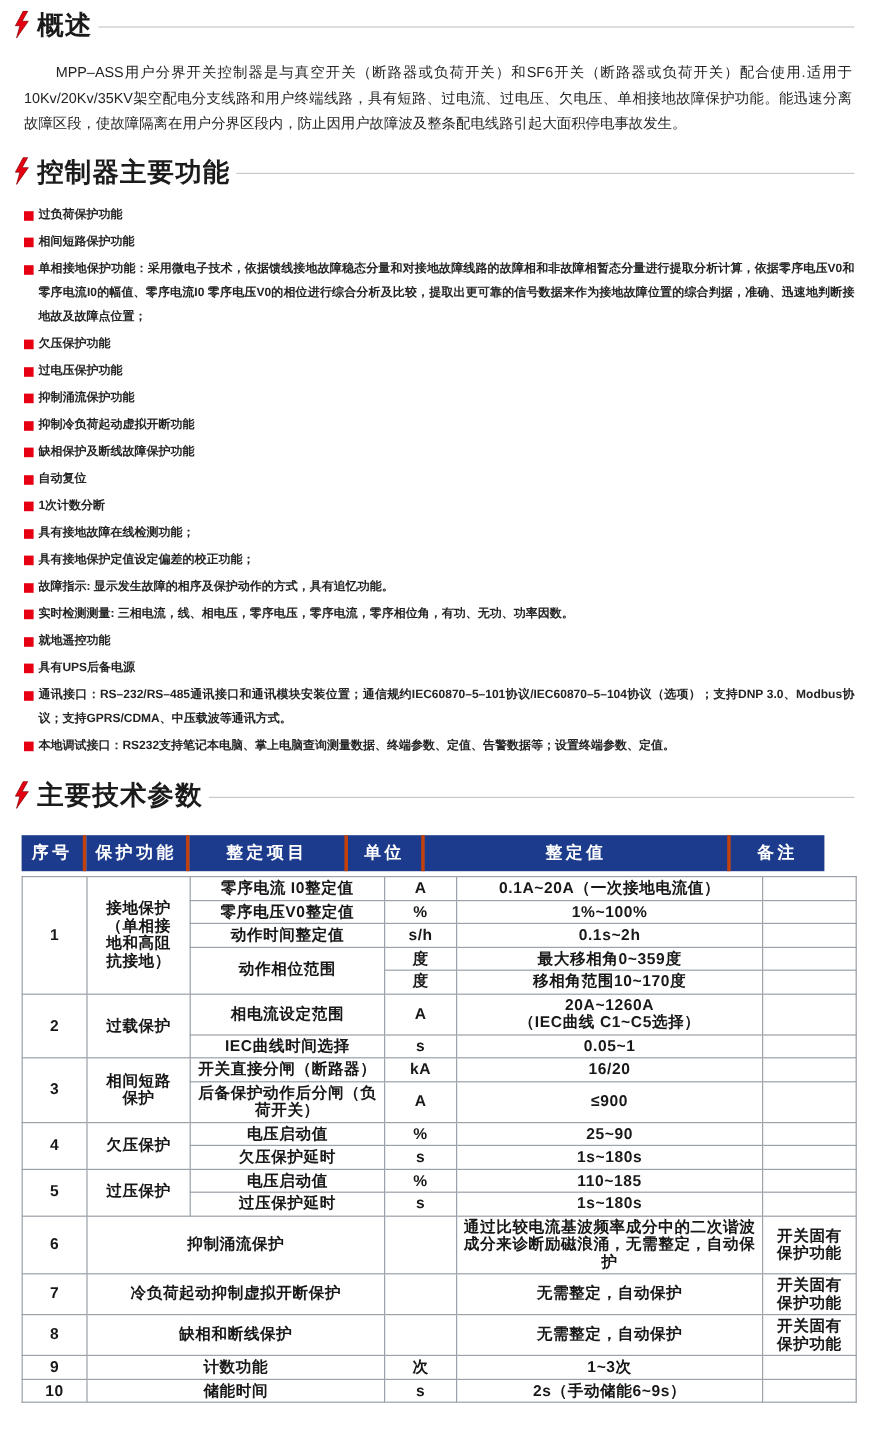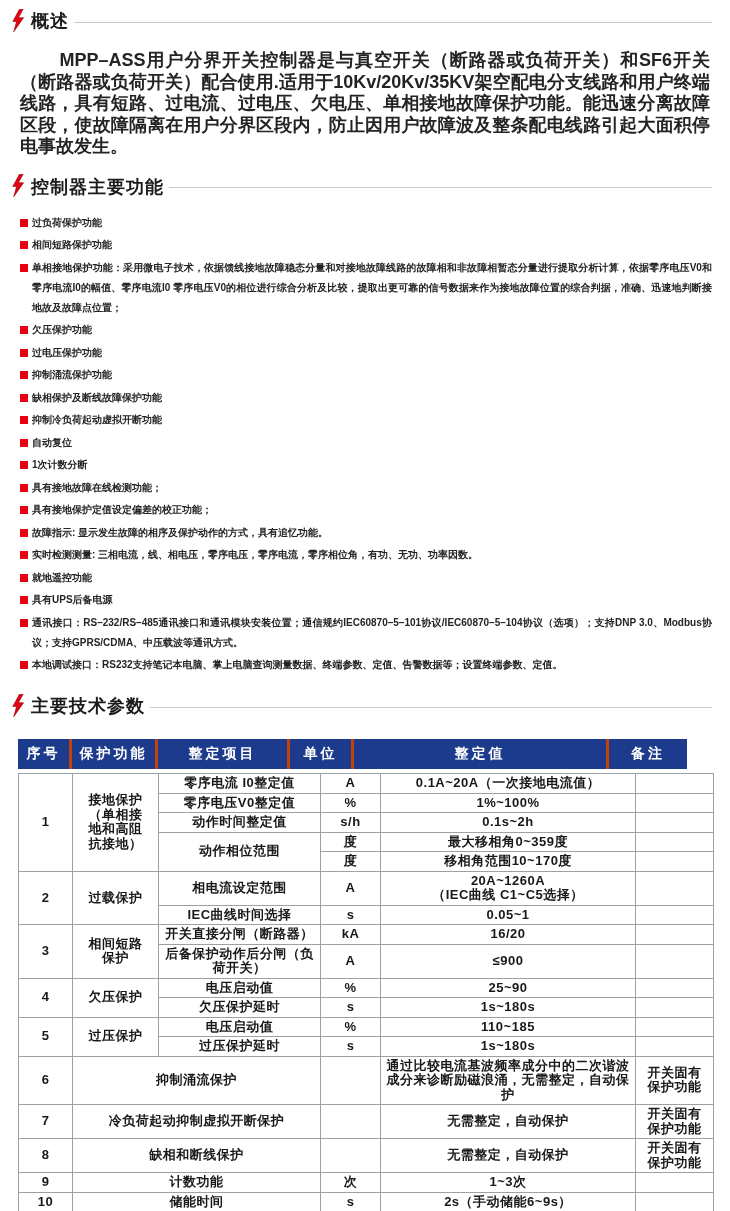--- a/index.html
+++ b/index.html
@@ -14,27 +14,27 @@
   body{
     width:730px;height:1211px;background:#ffffff;overflow:hidden;
     font-family:"Liberation Sans","DejaVu Sans",sans-serif;color:var(--ink);
   }
   .page{padding-top:8px;}
 
   
   .sec-head{display:flex;align-items:center;margin:0 18px 0 10px;height:26px;}
   .bolt{flex:0 0 auto;display:flex;align-items:center;margin-top:-2px;}
   .bolt svg{width:15px;height:23px;display:block;}
-  .sec-title{font-size:18px;font-weight:bold;color:#1b1b1b;margin:0 5px 0 6px;
+  .sec-title{font-size:22px;font-weight:bold;color:#1b1b1b;margin:0 5px 0 6px;
     letter-spacing:1px;white-space:nowrap;}
   .rule{flex:1 1 auto;height:1px;background:var(--rule);margin-top:2px;}
 
   
   .overview-p{
-    margin:16px 20px 0 20px;font-size:18px;font-weight:bold;color:#242424;
+    margin:16px 20px 0 20px;font-size:12px;font-weight:normal;color:#242424;
     line-height:21.5px;text-align:justify;text-indent:2.2em;
   }
 
   
   .sec-head.functions{margin-top:16px;}
   .fn-list{list-style:none;margin:13px 18px 0 20px;padding:0;}
   .fn-list li{
     position:relative;padding-left:12px;font-size:10px;font-weight:bold;
     color:#242424;line-height:20px;margin-bottom:2.5px;text-align:justify;
   }
@@ -94,22 +94,22 @@
     <h2 class="sec-title">控制器主要功能</h2>
     <span class="rule"></span>
   </div>
   <ul class="fn-list">
       <li>过负荷保护功能</li>
       <li>相间短路保护功能</li>
       <li>单相接地保护功能：采用微电子技术，依据馈线接地故障稳态分量和对接地故障线路的故障相和非故障相暂态分量进行提取分析计算，依据零序电压V0和零序电流I0的幅值、零序电流I0 零序电压V0的相位进行综合分析及比较，提取出更可靠的信号数据来作为接地故障位置的综合判据，准确、迅速地判断接地故及故障点位置；</li>
       <li>欠压保护功能</li>
       <li>过电压保护功能</li>
       <li>抑制涌流保护功能</li>
+      <li>抑制冷负荷起动虚拟开断功能</li>
       <li>缺相保护及断线故障保护功能</li>
-      <li>抑制冷负荷起动虚拟开断功能</li>
       <li>自动复位</li>
       <li>1次计数分断</li>
       <li>具有接地故障在线检测功能；</li>
       <li>具有接地保护定值设定偏差的校正功能；</li>
       <li>故障指示: 显示发生故障的相序及保护动作的方式，具有追忆功能。</li>
       <li>实时检测测量: 三相电流，线、相电压，零序电压，零序电流，零序相位角，有功、无功、功率因数。</li>
       <li>就地遥控功能</li>
       <li>具有UPS后备电源</li>
       <li>通讯接口：RS–232/RS–485通讯接口和通讯模块安装位置；通信规约IEC60870–5–101协议/IEC60870–5–104协议（选项）；支持DNP 3.0、Modbus协议；支持GPRS/CDMA、中压载波等通讯方式。</li>
       <li>本地调试接口：RS232支持笔记本电脑、掌上电脑查询测量数据、终端参数、定值、告警数据等；设置终端参数、定值。</li>

